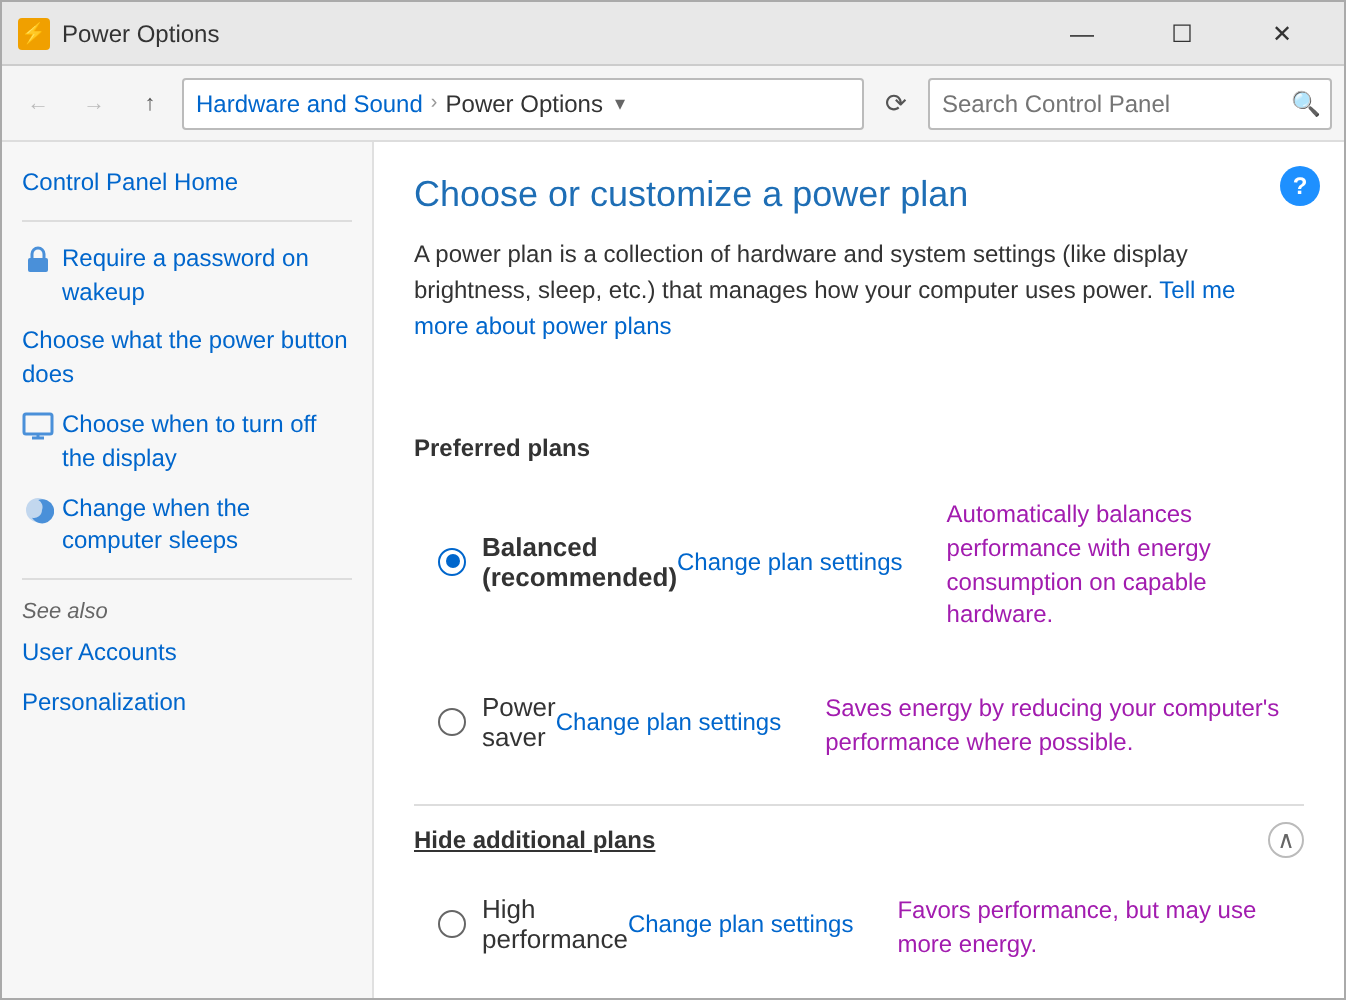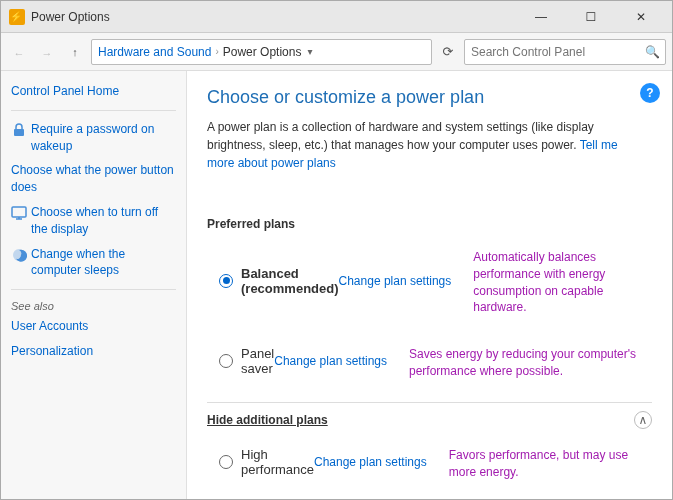--- a/index.html
+++ b/index.html
@@ -503,21 +503,21 @@
             </div>
             <a class="plan-settings-link">Change plan settings</a>
           </div>
           <div class="plan-desc">Automatically balances performance with energy consumption on capable hardware.</div>
         </div>
 
         <div class="plan-item">
           <div class="plan-header">
             <div class="plan-label-row">
               <div class="radio-circle"></div>
-              <span class="plan-name normal">Panel saver</span>
+              <span class="plan-name normal">Power saver</span>
             </div>
             <a class="plan-settings-link">Change plan settings</a>
           </div>
           <div class="plan-desc">Saves energy by reducing your computer's performance where possible.</div>
         </div>
       </div>
 
       <hr class="separator-bar">
 
       <div class="hide-plans-header">

